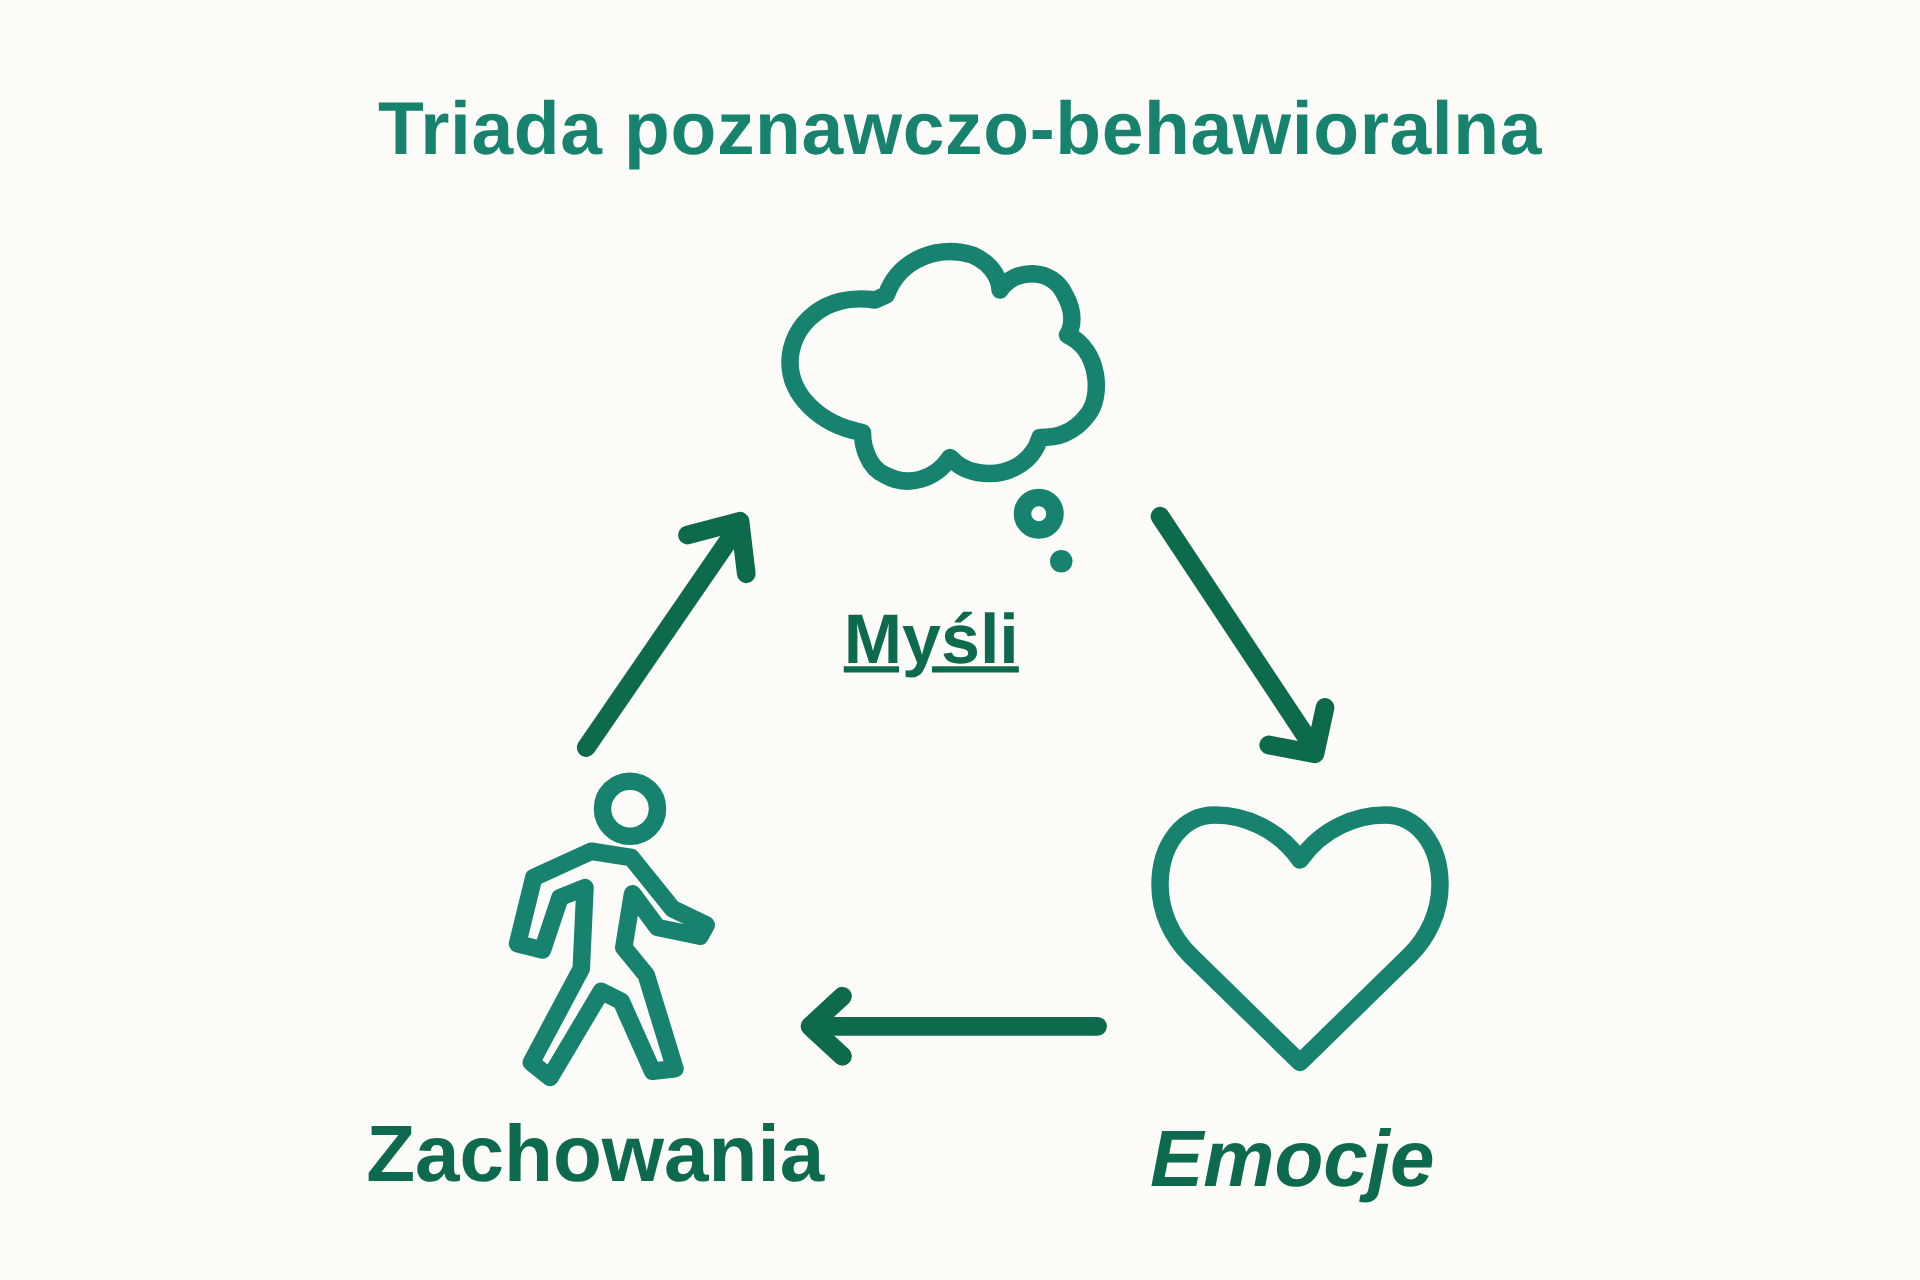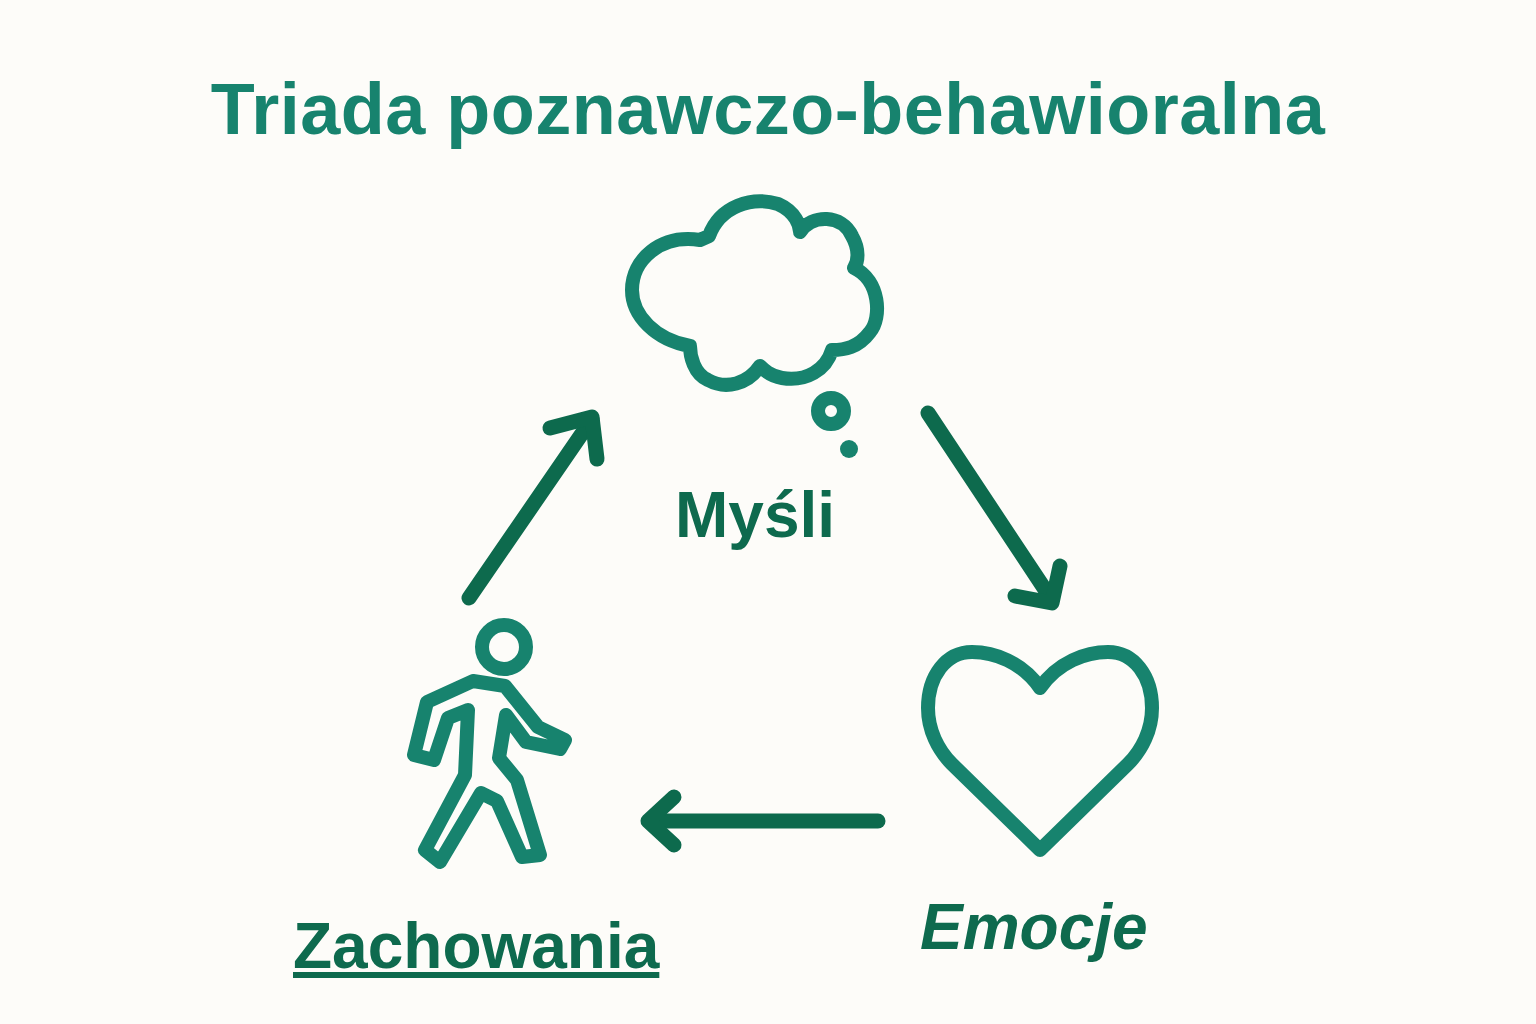--- a/index.html
+++ b/index.html
@@ -4,29 +4,29 @@
 <style>
   html, body { margin: 0; padding: 0; }
   body {
     width: 1536px; height: 1024px;
     background: #fdfcf9;
     position: relative; overflow: hidden;
     font-family: "Liberation Sans", "DejaVu Sans", sans-serif;
   }
   .title {
     position: absolute; left: 0; width: 1536px; top: 68px;
-    text-align: center; font-size: 72px; font-weight: bold;
+    text-align: center; font-size: 60px; font-weight: bold;
     color: #17836e; letter-spacing: 0.5px; margin: 0;
   }
   .label {
     position: absolute; font-weight: bold; color: #0e6a4e;
     font-size: 64px; white-space: nowrap;
   }
-  #label-mysli { left: 675px; top: 478px; font-size: 64px; }
-  #label-zach { left: 293px; top: 909px; text-decoration: underline; }
+  #label-mysli { left: 675px; top: 478px; font-size: 56px; text-decoration: underline; }
+  #label-zach { left: 293px; top: 886px; }
   #label-emocje { left: 920px; top: 890px; font-style: italic; }
   svg.diagram { position: absolute; left: 0; top: 0; }
 </style>
 </head>
 <body>
 
 <h1 class="title">Triada poznawczo-behawioralna</h1>
 
 <svg class="diagram" width="1536" height="1024" viewBox="0 0 1536 1024">
 

